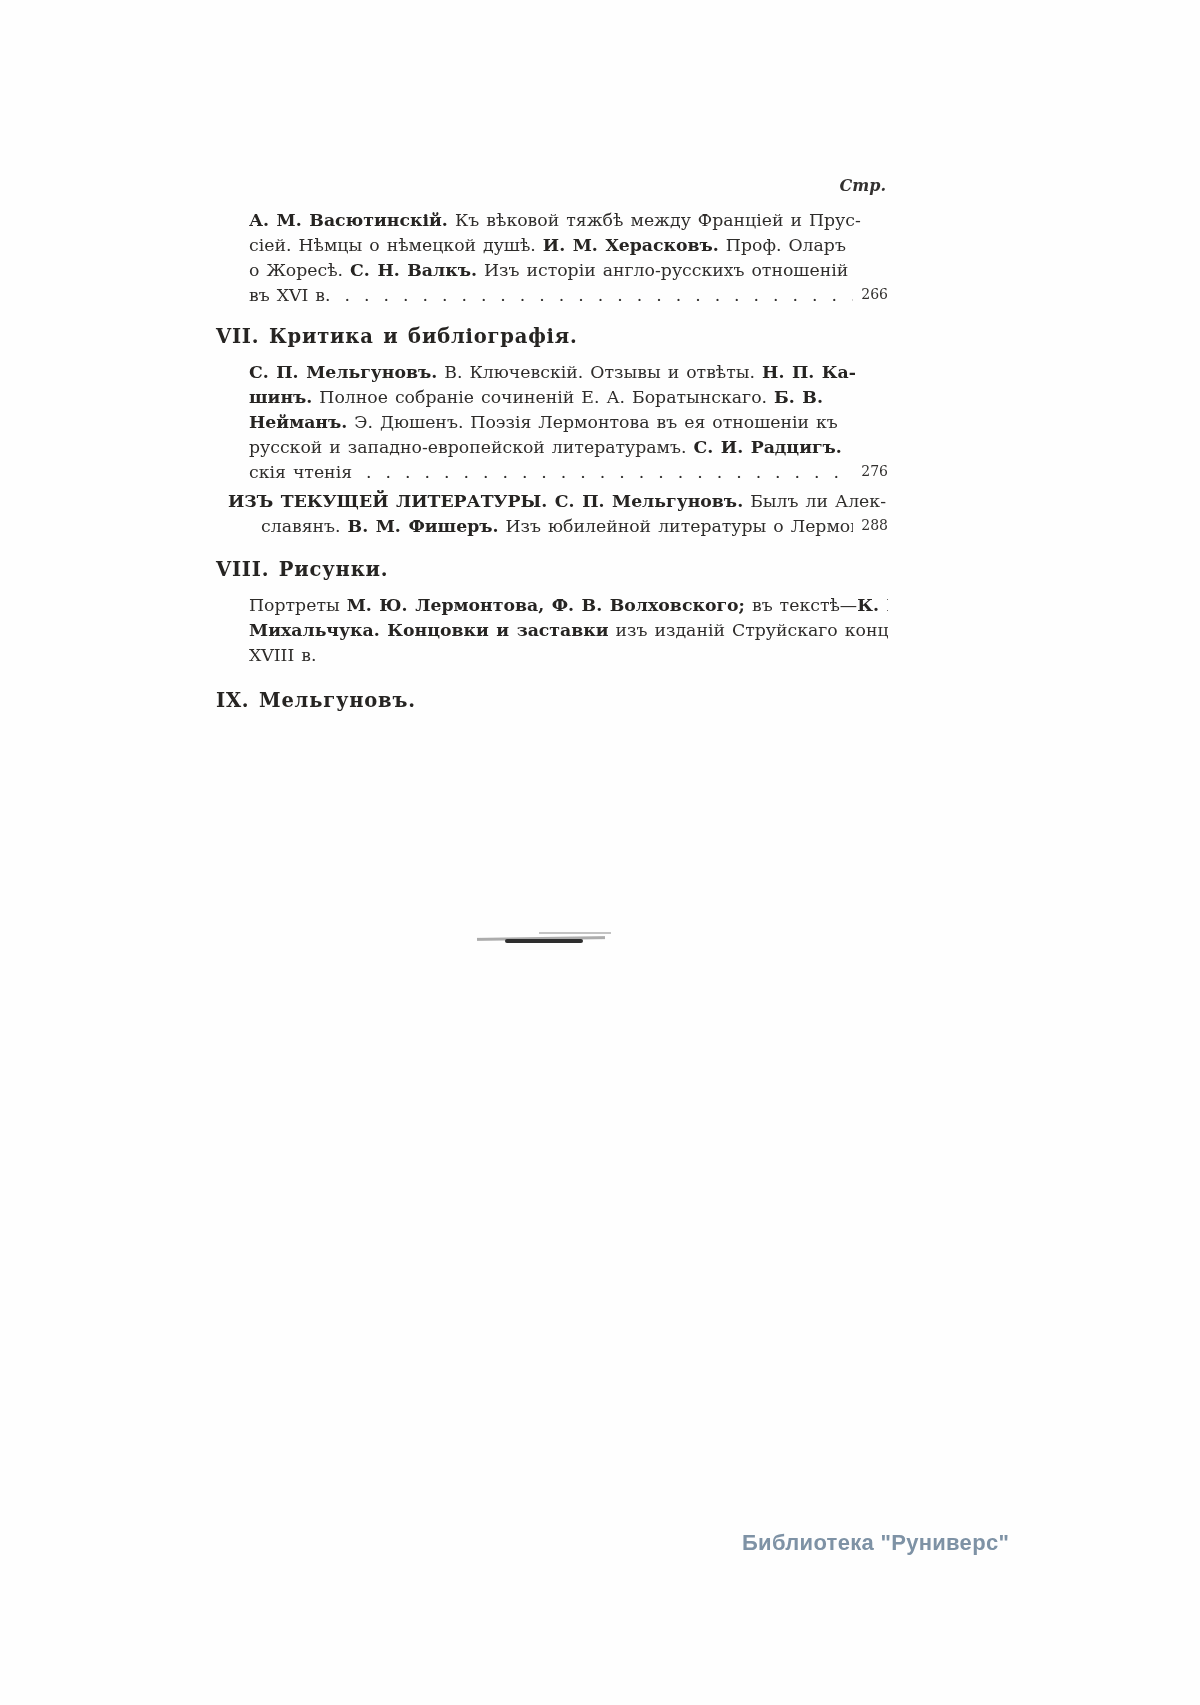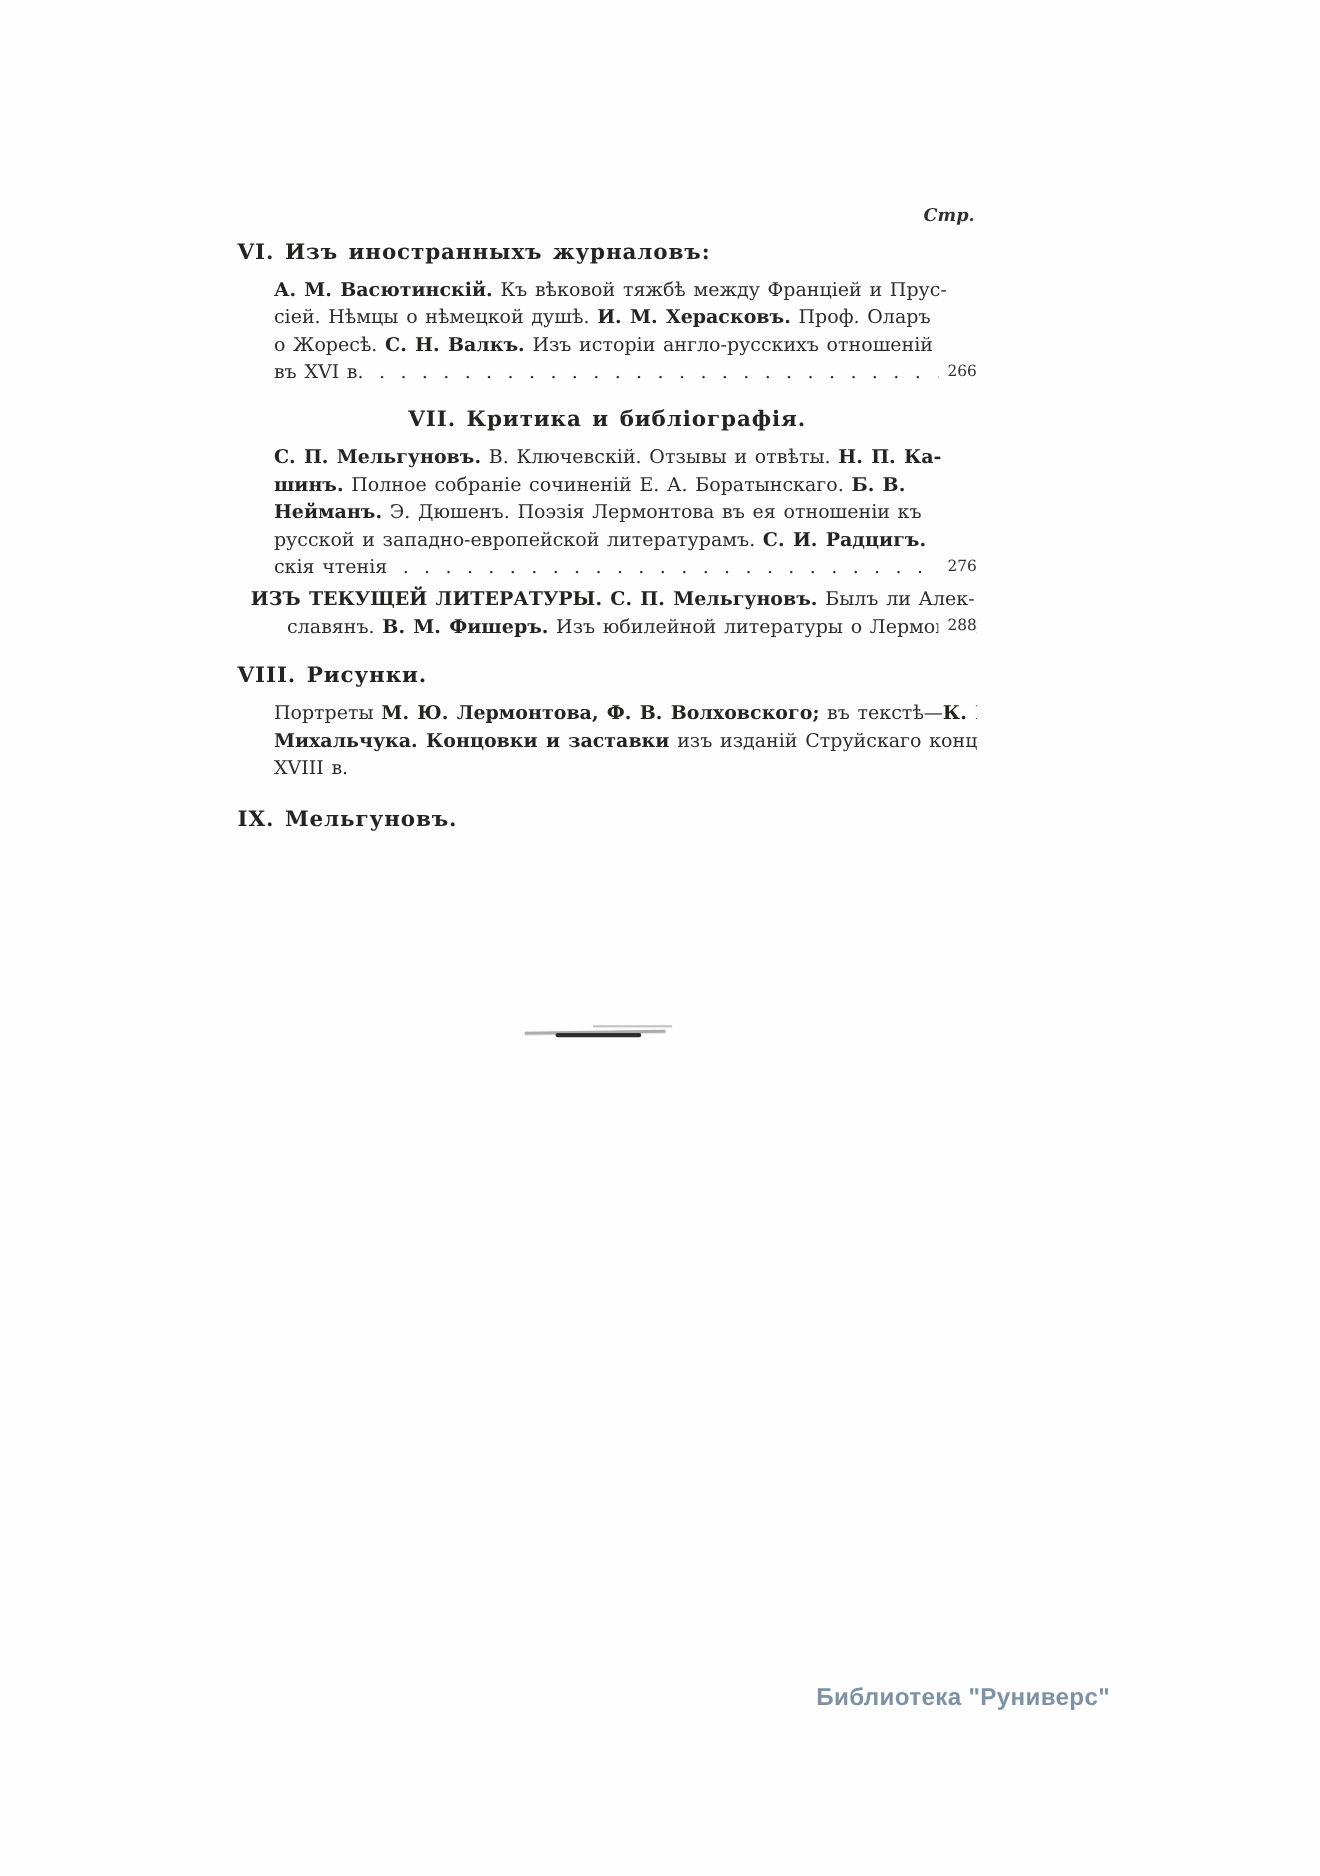--- a/index.html
+++ b/index.html
@@ -16,21 +16,21 @@
   }
   .page {
     position: absolute;
     inset: 0;
     background: #fefefe;
     color: #2c2a28;
   }
   .toc-column {
     position: absolute;
     left: 216px;
-    top: 186px;
+    top: 176px;
     width: 672px;
     font-size: 17.3px;
   }
   .str-label {
     text-align: right;
     font-style: italic;
     font-weight: bold;
     font-size: 16px;
     height: 22px;
     color: #333130;
@@ -70,21 +70,21 @@
     right: 0;
     bottom: 1px;
     font-size: 14px;
     color: #32302e;
     background: #fefefe;
     padding-left: 8px;
     line-height: 25px;
   }
   .mt8  { margin-top: 8px; }
   .mt10 { margin-top: 10px; }
-  .mt16 { margin-top: 16px; text-align: center; }
+  .mt16 { margin-top: 16px; }
   .mt4  { margin-top: 4px; }
   .mt18 { margin-top: 18px; }
   .mt20 { margin-top: 20px; }
   
   .artifact {
     position: absolute;
     left: 477px;
     top: 928px;
     width: 160px;
     height: 20px;
@@ -134,21 +134,20 @@
 </head>
 <body>
 
 <div class="page">
 
   <div class="toc-column">
 
     <div class="str-label">Стр.</div>
 
     <section>
-      <div class="sec-heading mt8">VI. Изъ иностранныхъ журналовъ:</div>
       <div class="entry mt10">
         <div class="line"><span class="b">А. М. Васютинскій.</span><span> Къ вѣковой тяжбѣ между Франціей и Прус-</span></div>
         <div class="line"><span>сіей. Нѣмцы о нѣмецкой душѣ. </span><span class="b">И. М. Херасковъ.</span><span> Проф. Оларъ</span></div>
         <div class="line"><span>о Жоресѣ. </span><span class="b">С. Н. Валкъ.</span><span> Изъ исторіи англо-русскихъ отношеній</span></div>
         <div class="line"><span>въ XVI в.  .  .  .  .  .  .  .  .  .  .  .  .  .  .  .  .  .  .  .  .  .  .  .  .  .  .  .</span></div>
         <span class="pagenum">266</span>
       </div>
     </section>
 
     <section>

